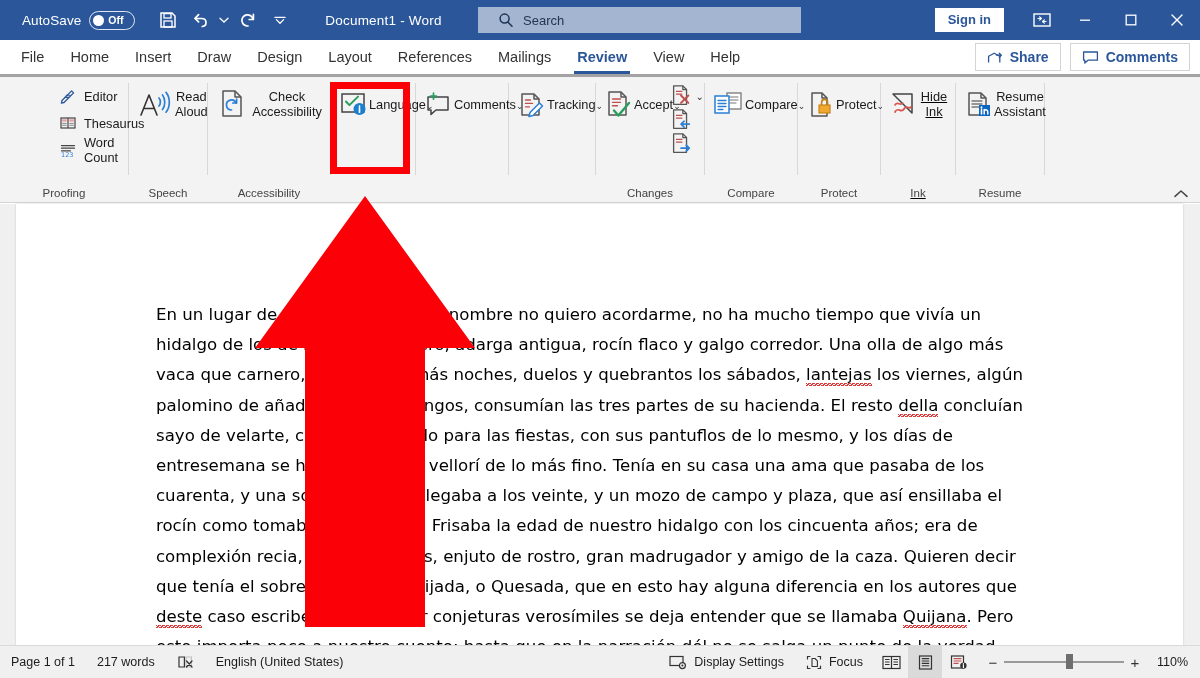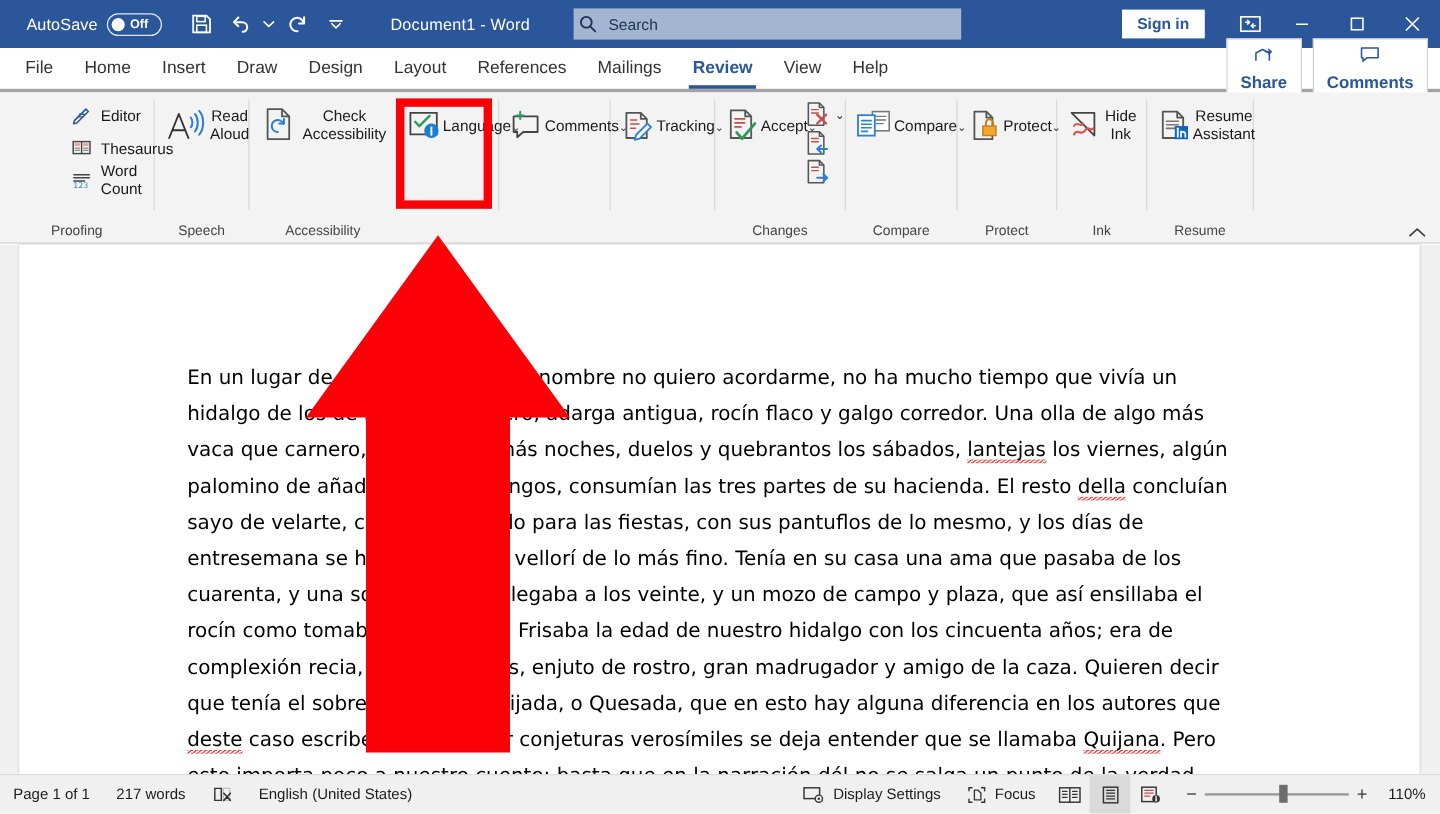--- a/index.html
+++ b/index.html
@@ -28,21 +28,21 @@
   .qat { display: flex; align-items: center; gap: 2px; margin-left: 18px; }
   .qat-btn {
     width: 30px; height: 28px; display: flex; align-items: center; justify-content: center;
   }
   .qat-btn.narrow { width: 14px; }
   .doc-title {
     margin-left: 30px; font-size: 13.5px; letter-spacing: .2px; white-space: nowrap;
   }
   .searchbox {
     position: absolute; left: 478px; top: 7px; width: 323px; height: 26px;
-    background: #a3b5d1; display: flex; align-items: center; gap: 9px; padding-left: 4px;
+    background: #a3b5d1; display: flex; align-items: center; gap: 9px; padding-left: 20px;
   }
   .searchbox .ph { font-size: 13px; color: #21364f; }
   .tb-right {
     position: absolute; right: 0; top: 0; height: 40px;
     display: flex; align-items: center;
   }
   .signin {
     background: #fff; color: #2b579a; font-size: 13px; font-weight: bold;
     padding: 4px 13px; margin-right: 18px; line-height: 1.25;
   }
@@ -60,21 +60,21 @@
   }
   .tab:first-child { margin-left: 8px; }
   .tab.active { color: #2b579a; font-weight: bold; }
   .tab.active::after {
     content: ""; position: absolute; left: 10px; right: 10px; bottom: 2px;
     height: 2.6px; background: #2b579a;
   }
   .tabbar-right { position: absolute; right: 10px; display: flex; align-items: center; gap: 9px; }
   .chip {
     display: flex; align-items: center; gap: 7px; border: 1px solid #d4d4d4;
-    padding: 5px 11px; font-size: 14px; font-weight: bold; color: #2b579a; background: #fff; flex-direction: column;
+    padding: 5px 11px; font-size: 14px; font-weight: bold; color: #2b579a; background: #fff;
   }
 
   
   .ribbon {
     height: 126px; background: #f3f3f3; display: flex; position: relative;
     border-bottom: 1px solid #d4d4d4;
   }
   .group { display: flex; flex-direction: column; position: relative; height: 126px; }
   .group-body { flex: 1; display: flex; align-items: flex-start; padding-top: 6px; }
   .group-label {
@@ -477,21 +477,21 @@
               </svg>
           </span>
           <span class="lbl">Protect</span>
           <span class="caret">⌄</span>
         </div>
       </div>
       <div class="group-label">Protect</div>
     </div>
     <div class="group-sep"></div>
 
-    <div class="group" style="width:74px;">
+    <div class="group" style="width:74px;text-decoration:underline;">
       <div class="group-body" style="justify-content:center;">
         <div class="bigbtn">
           <span class="ico">
             <svg width="32" height="30" viewBox="0 0 32 30">
                 <path d="M6 4h19v19z" fill="none" stroke="#444" stroke-width="1.5" stroke-linejoin="round"></path>
                 <path d="M8 22c3-6 6 2 9-3s5 1 7-2" fill="none" stroke="#d9534f" stroke-width="1.8" stroke-linecap="round"></path>
                 <path d="M8 15c2.6-4.5 5.2 1.6 7.6-2" fill="none" stroke="#d9534f" stroke-width="1.6" stroke-linecap="round"></path>
               </svg>
           </span>
           <span class="lbl" style="white-space:pre-line;">Hide Ink</span>

